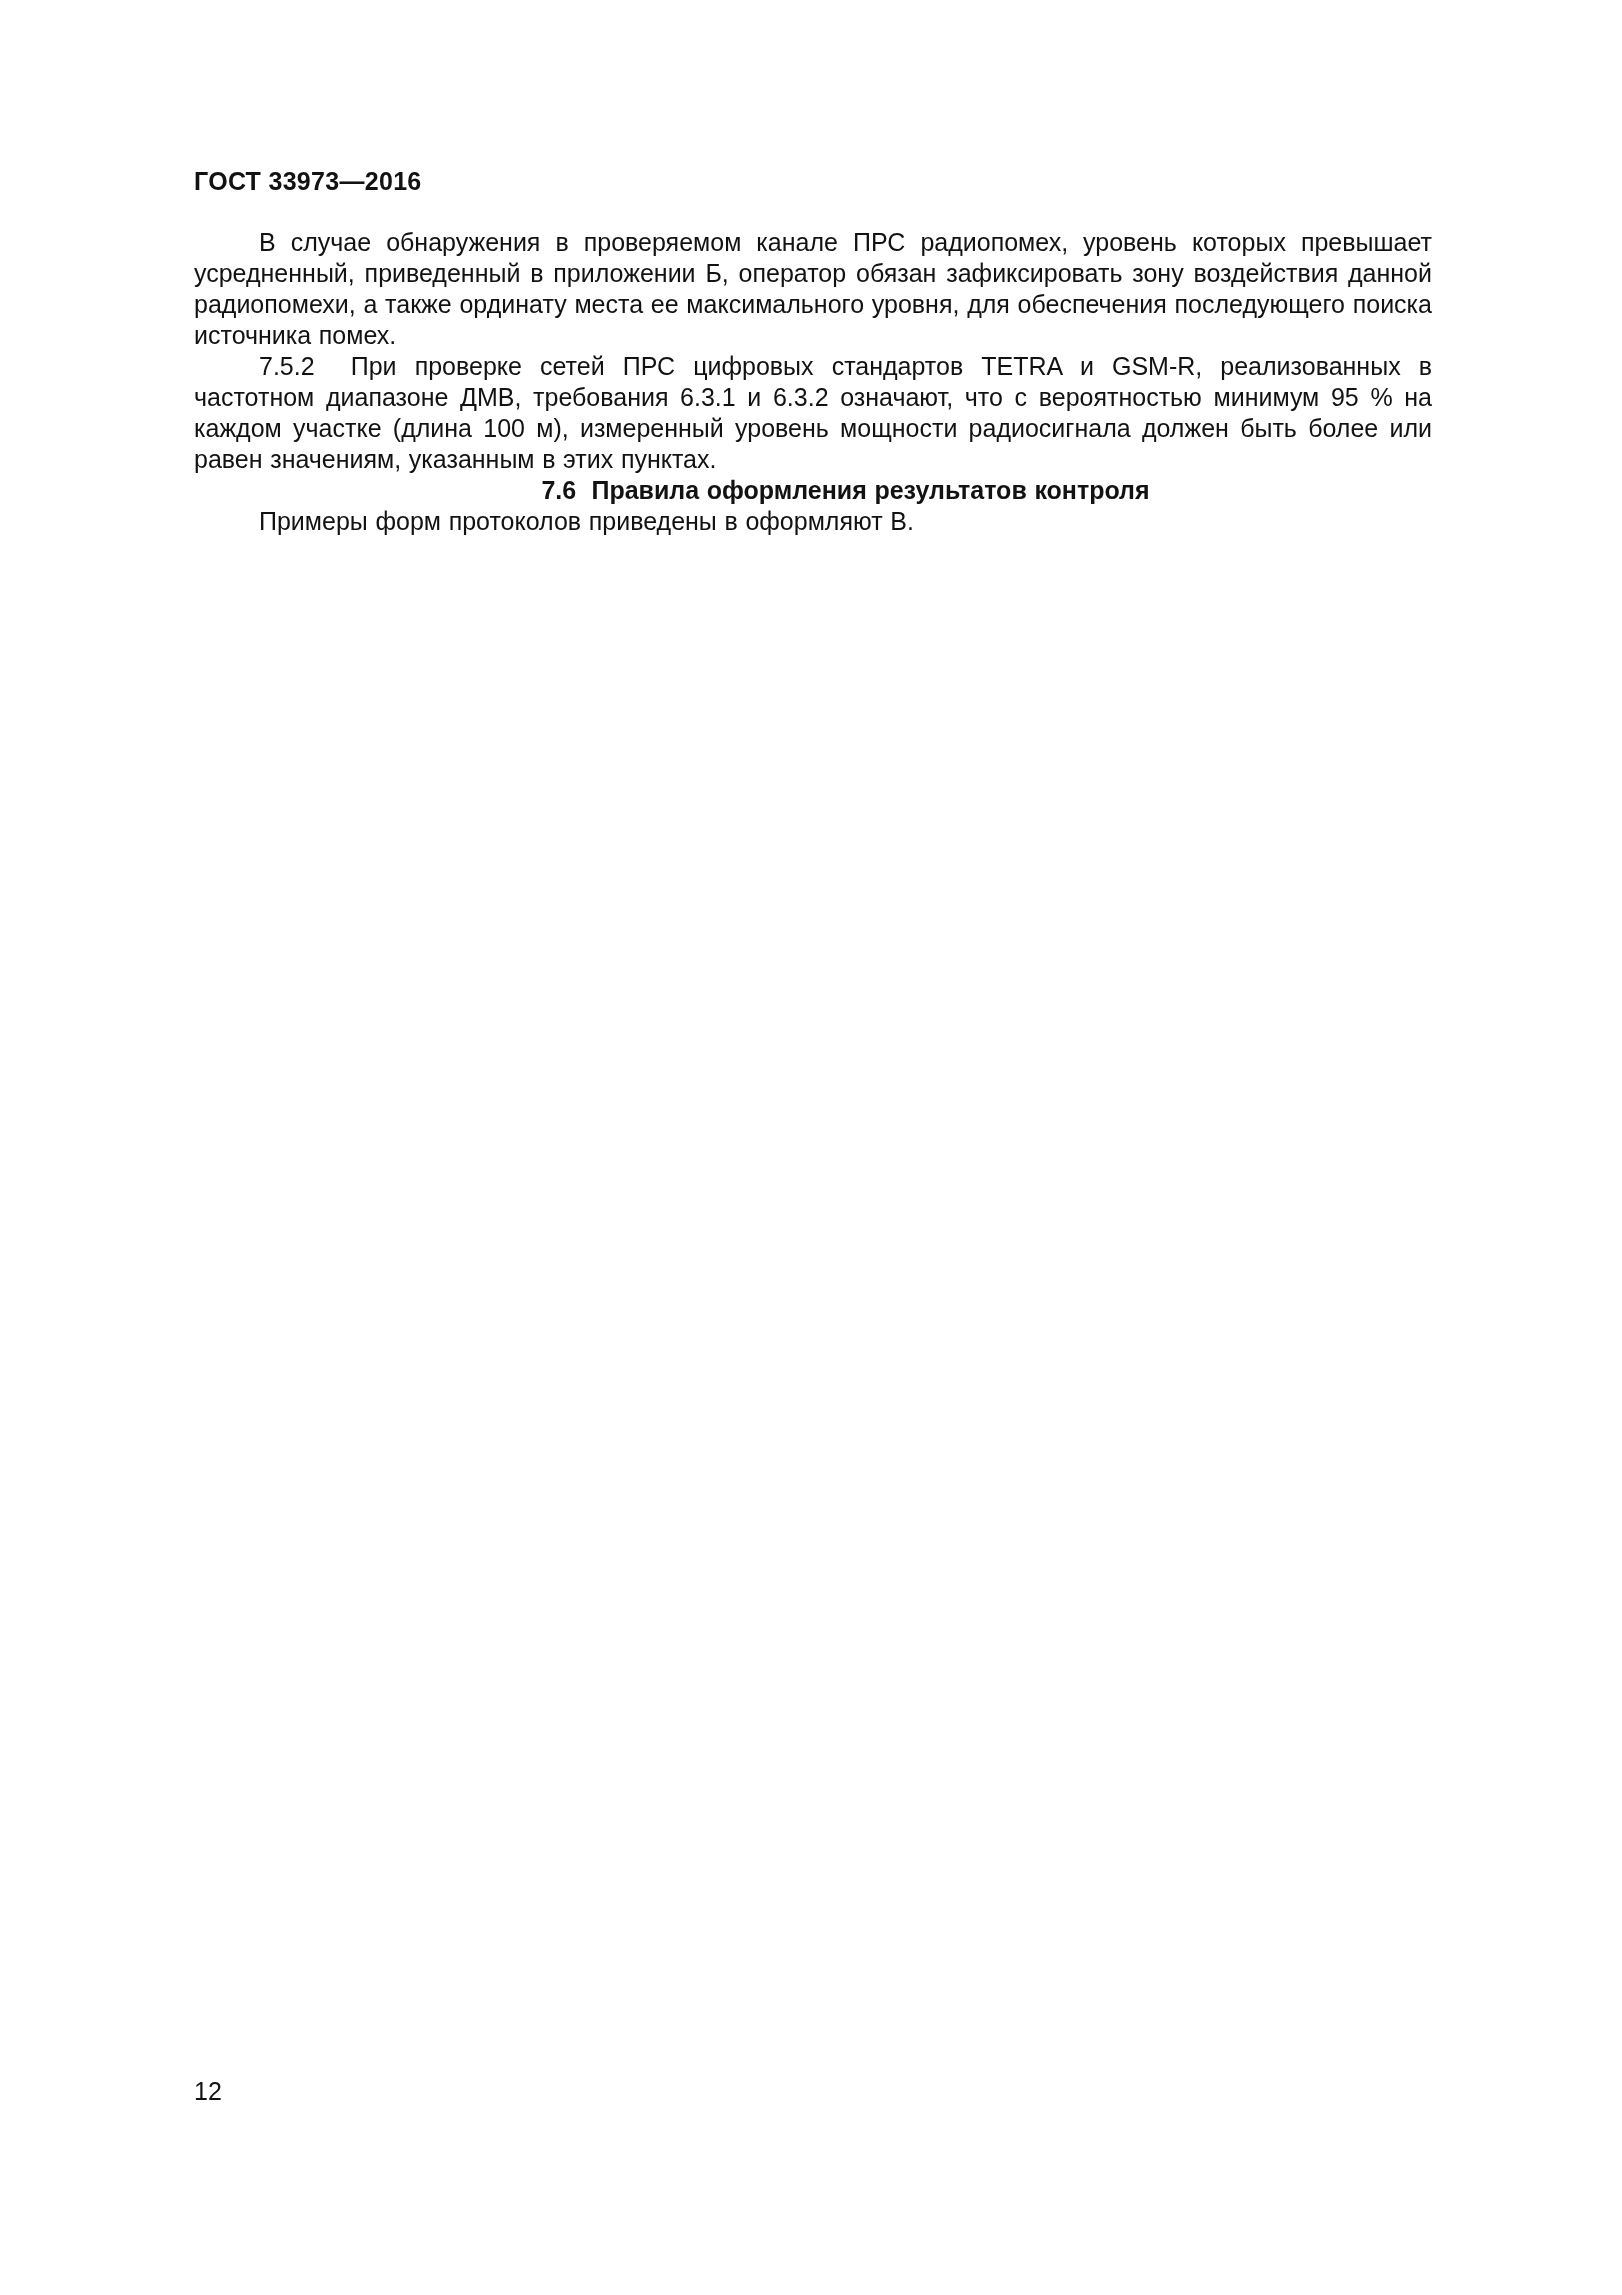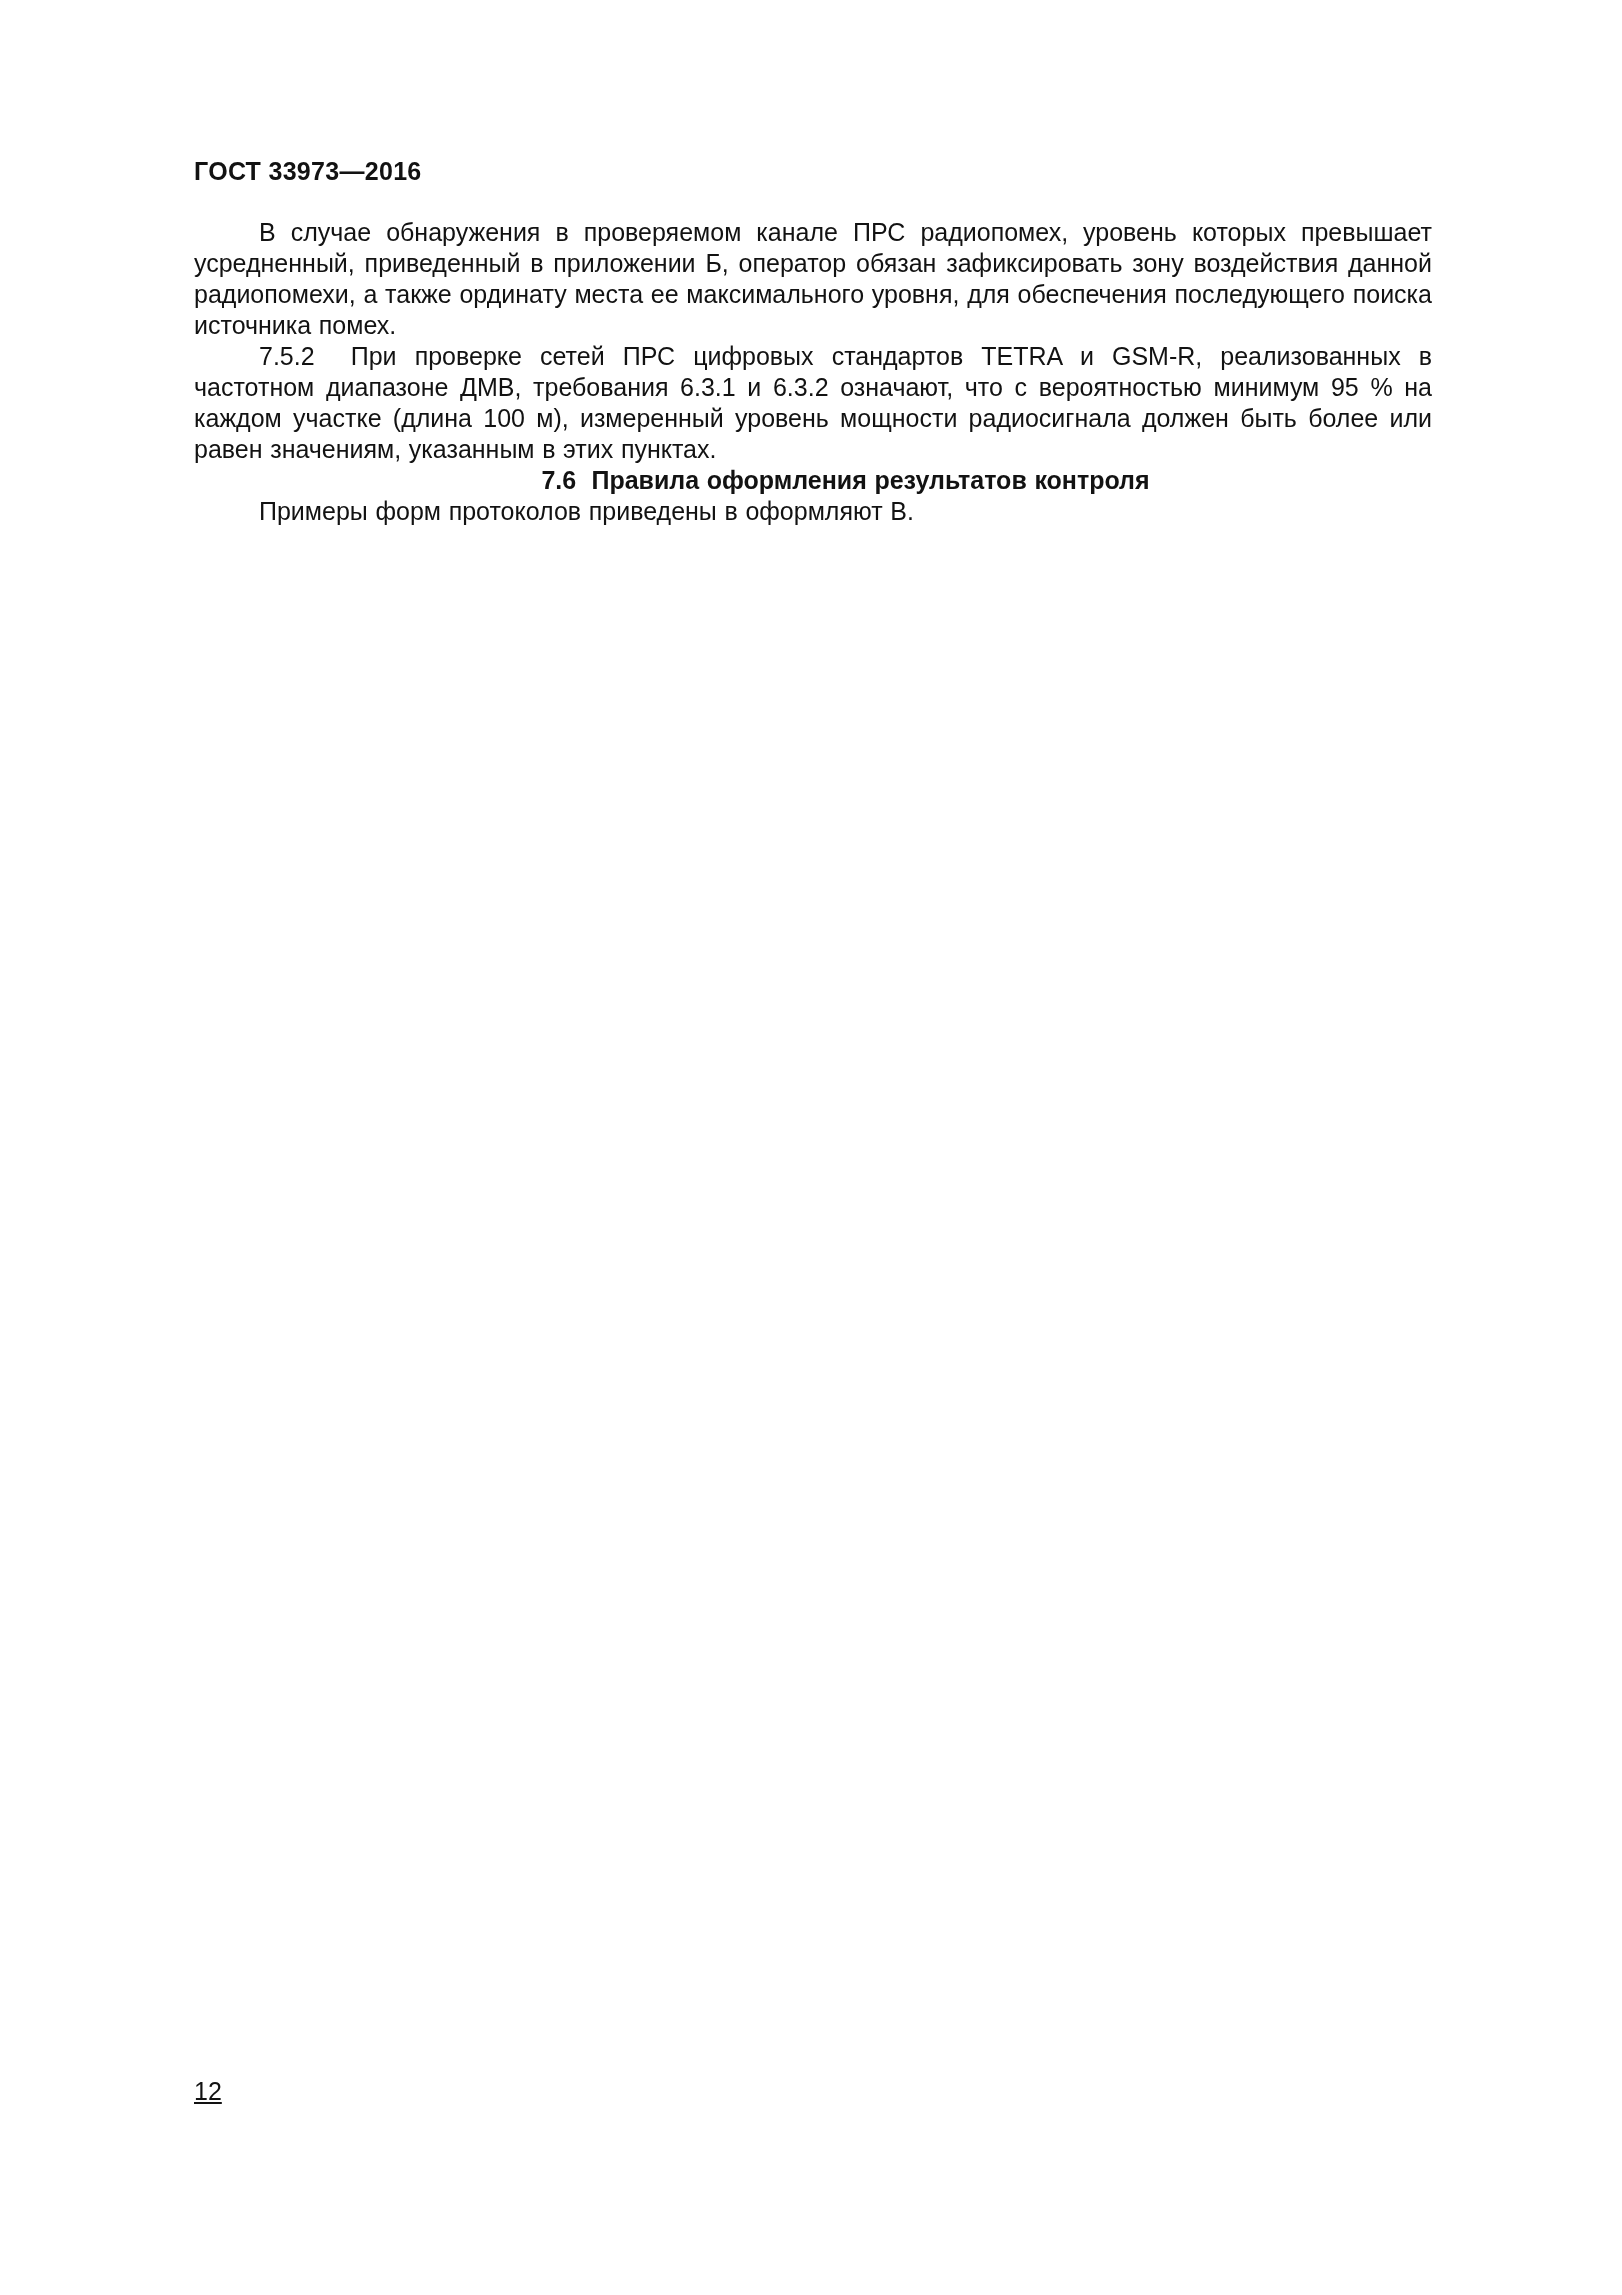--- a/index.html
+++ b/index.html
@@ -11,21 +11,21 @@
     height: 2295px;
     background: #ffffff;
     font-family: "Liberation Sans", sans-serif;
     color: #121212;
     overflow: hidden;
   }
 
   .text-block {
     position: absolute;
     left: 194px;
-    top: 156px;
+    top: 166px;
     width: 1238px;
   }
 
   .doc-header {
     font-weight: bold;
     font-size: 25px;
     line-height: 31px;
     margin-bottom: 30px;
     letter-spacing: 0.3px;
   }
@@ -42,21 +42,20 @@
     font-weight: bold;
     text-align: center;
   }
 
   .page-number {
     position: absolute;
     left: 194px;
     top: 2076px;
     font-size: 25px;
     line-height: 31px;
-    text-decoration: underline;
   }
 </style>
 </head>
 <body>
 
 <div class="page">
 
   <div class="text-block">
 
     <div class="doc-header">ГОСТ 33973—2016</div>

